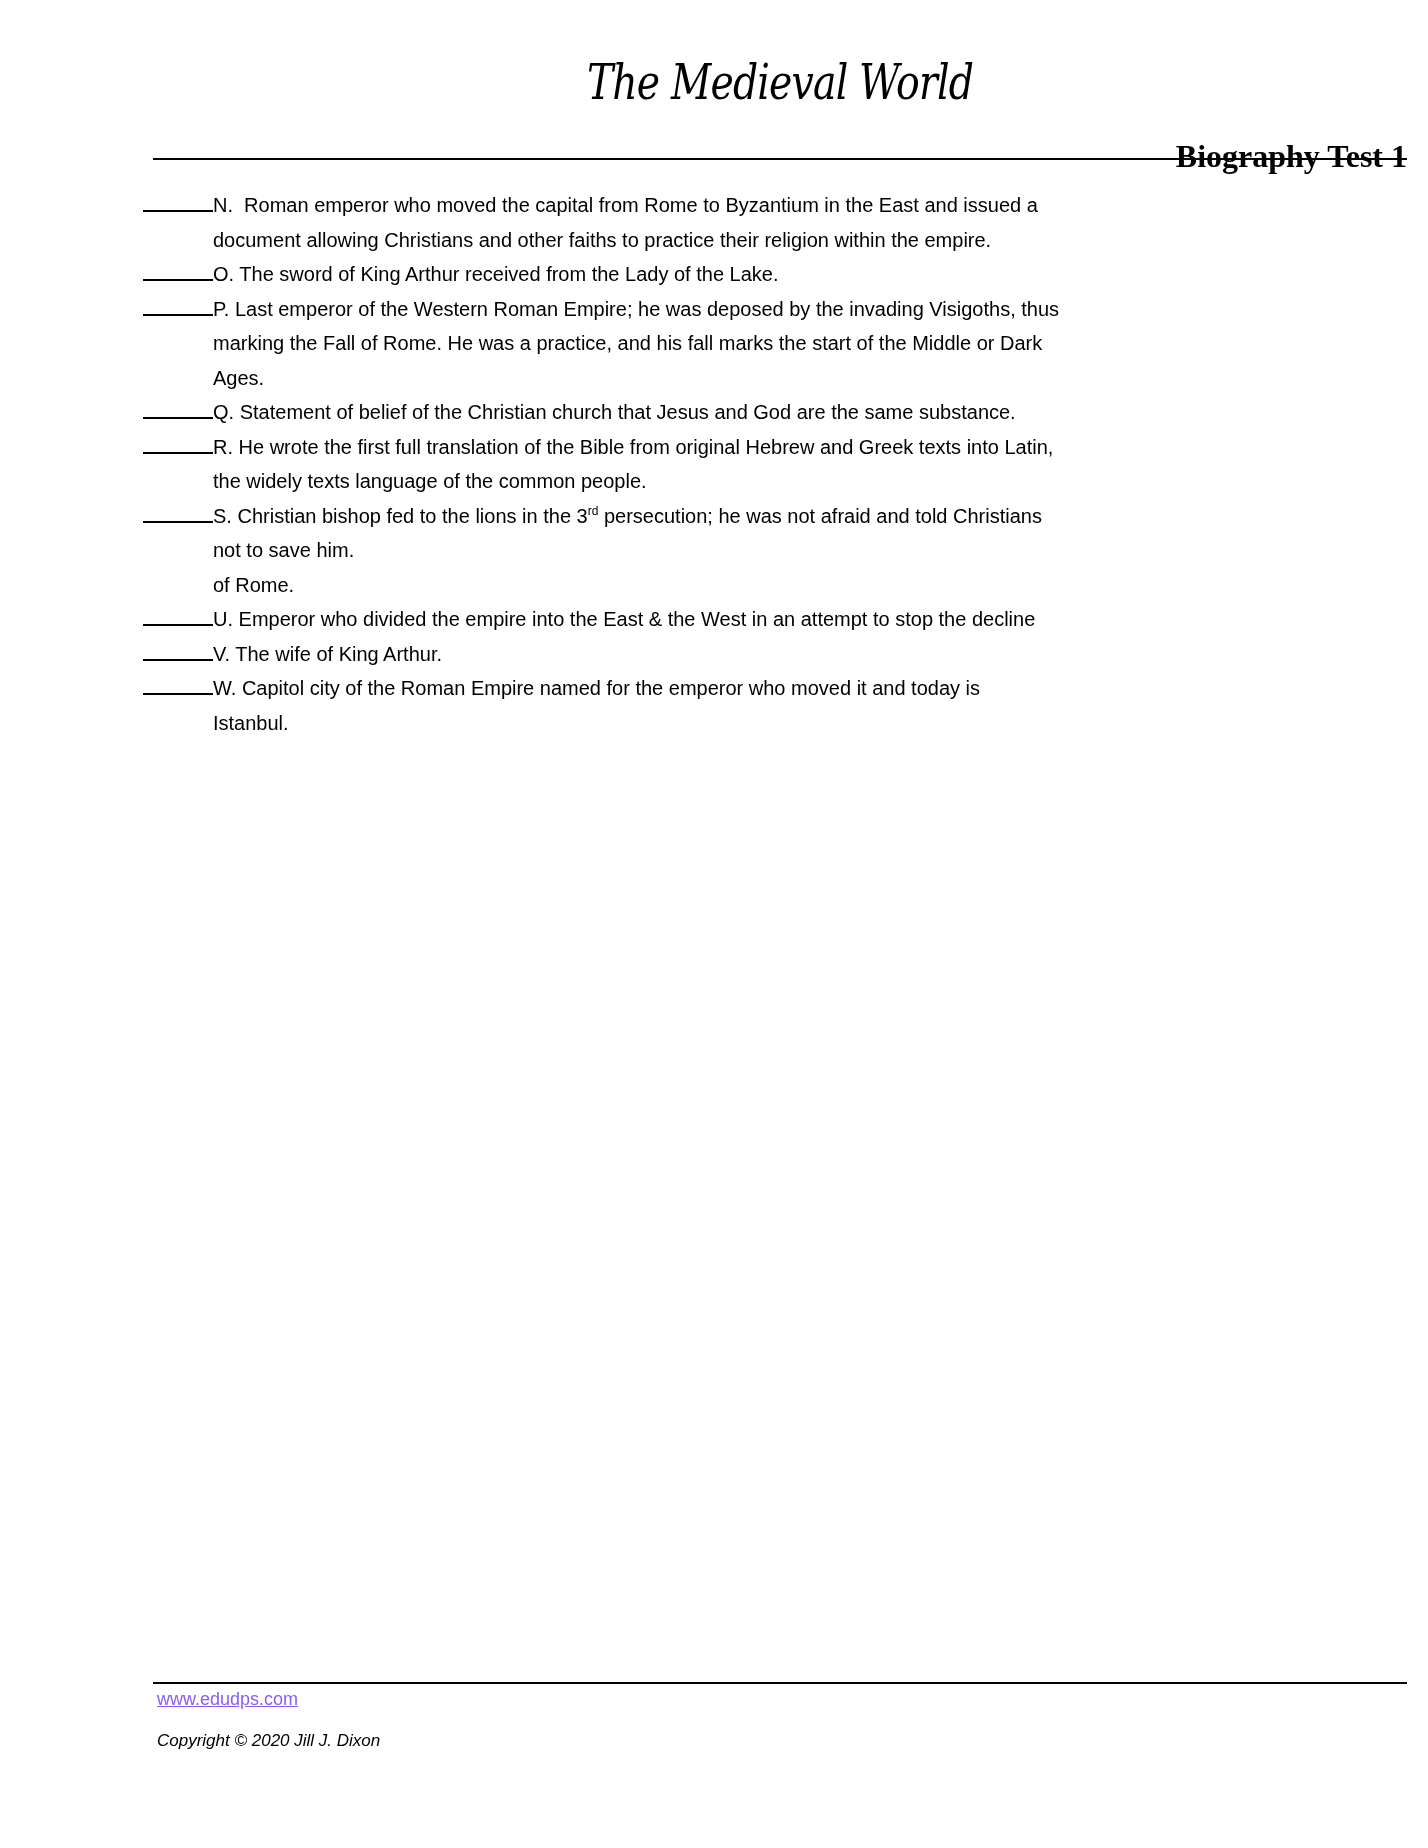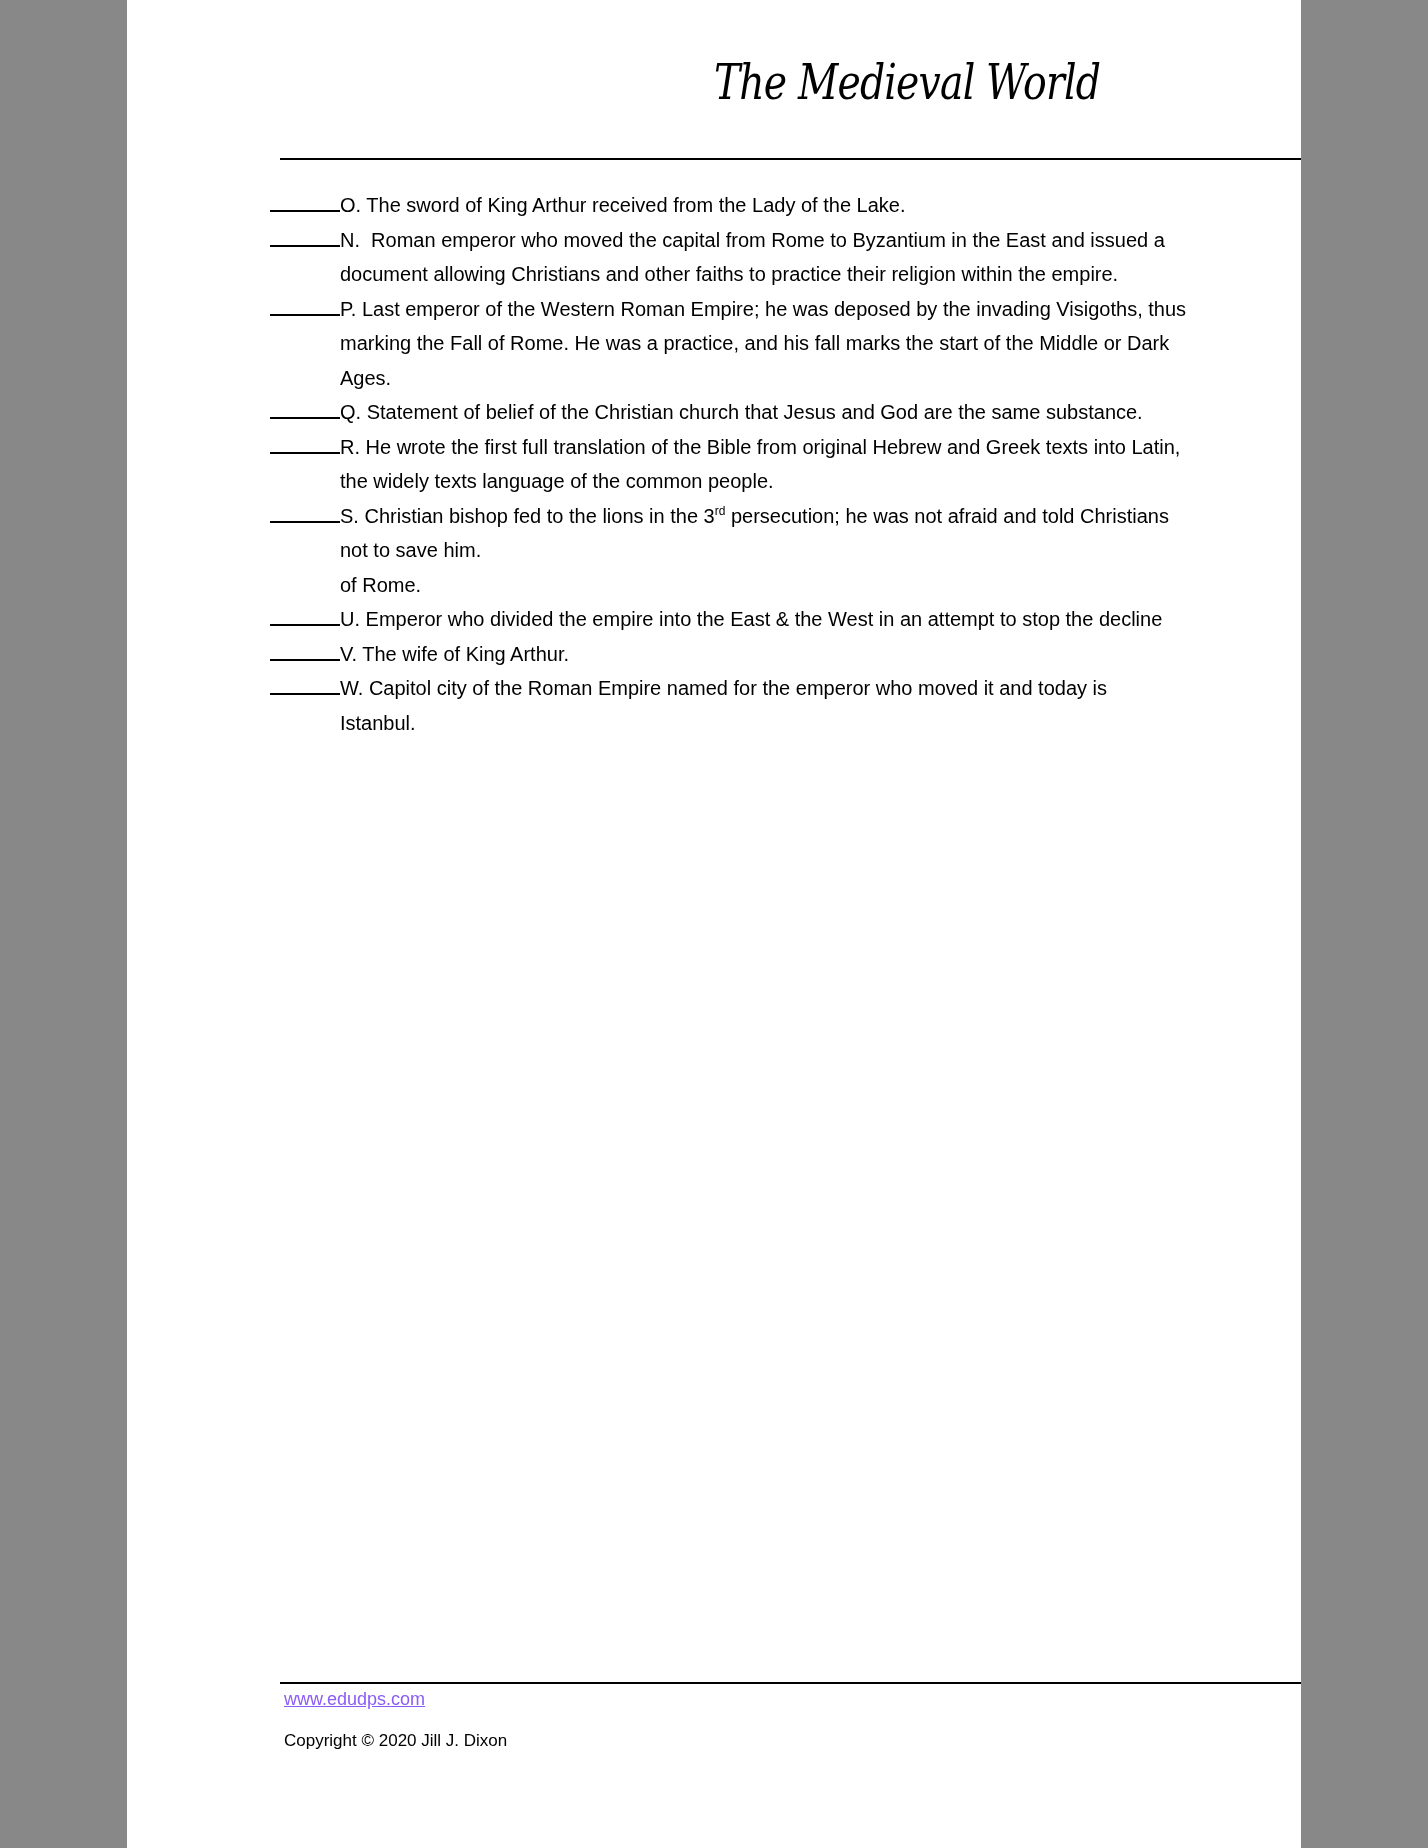--- a/index.html
+++ b/index.html
@@ -1,18 +1,18 @@
 <!DOCTYPE html>
 <html><head>
 <meta charset="utf-8">
 <style>
   html,body { margin:0; padding:0; background:#888; }
   .page {
     position:relative;
-    width:1174px; height:1848px;
+    width:1428px; height:1848px;
     background:#ffffff;
     color:#000;
     font-family:"Liberation Sans", sans-serif;
     margin:0 auto;
     overflow:hidden;
   }
   .header-title {
     position:absolute; top:54px; left:153px; width:1254px;
     text-align:center;
     font-family:"DejaVu Serif", serif;
@@ -53,40 +53,41 @@
   }
   .footer-link {
     position:absolute; top:1689px; left:157px;
     font-size:18px;
     text-decoration:underline;
     cursor:pointer;
   }
   .footer-copy {
     position:absolute; top:1731px; left:157px;
     font-size:17px;
+    font-style:italic;
   }
 </style>
 </head>
 <body>
 
 <div class="page">
 
   <div class="header-title">The Medieval World</div>
 
   <div class="header-subtitle">Biography Test 1</div>
 
   <div class="header-rule"></div>
 
   <div class="questions">
       <div class="q-item">
-        <div class="line first"><span class="blank"></span><span>O.</span><span> The sword of King Arthur received from the Lady of the Lake.</span></div>
+        <div class="line first"><span class="blank"></span><span>N.&nbsp;</span><span> Roman emperor who moved the capital from Rome to Byzantium in the East and issued a</span></div>
+        <div class="line cont">document allowing Christians and other faiths to practice their religion within the empire.</div>
       </div>
       <div class="q-item">
-        <div class="line first"><span class="blank"></span><span>N.&nbsp;</span><span> Roman emperor who moved the capital from Rome to Byzantium in the East and issued a</span></div>
-        <div class="line cont">document allowing Christians and other faiths to practice their religion within the empire.</div>
+        <div class="line first"><span class="blank"></span><span>O.</span><span> The sword of King Arthur received from the Lady of the Lake.</span></div>
       </div>
       <div class="q-item">
         <div class="line first"><span class="blank"></span><span>P.</span><span> Last emperor of the Western Roman Empire; he was deposed by the invading Visigoths, thus</span></div>
         <div class="line cont">marking the Fall of Rome. He was a practice, and his fall marks the start of the Middle or Dark</div>
         <div class="line cont">Ages.</div>
       </div>
       <div class="q-item">
         <div class="line first"><span class="blank"></span><span>Q.</span><span> Statement of belief of the Christian church that Jesus and God are the same substance.</span></div>
       </div>
       <div class="q-item">

